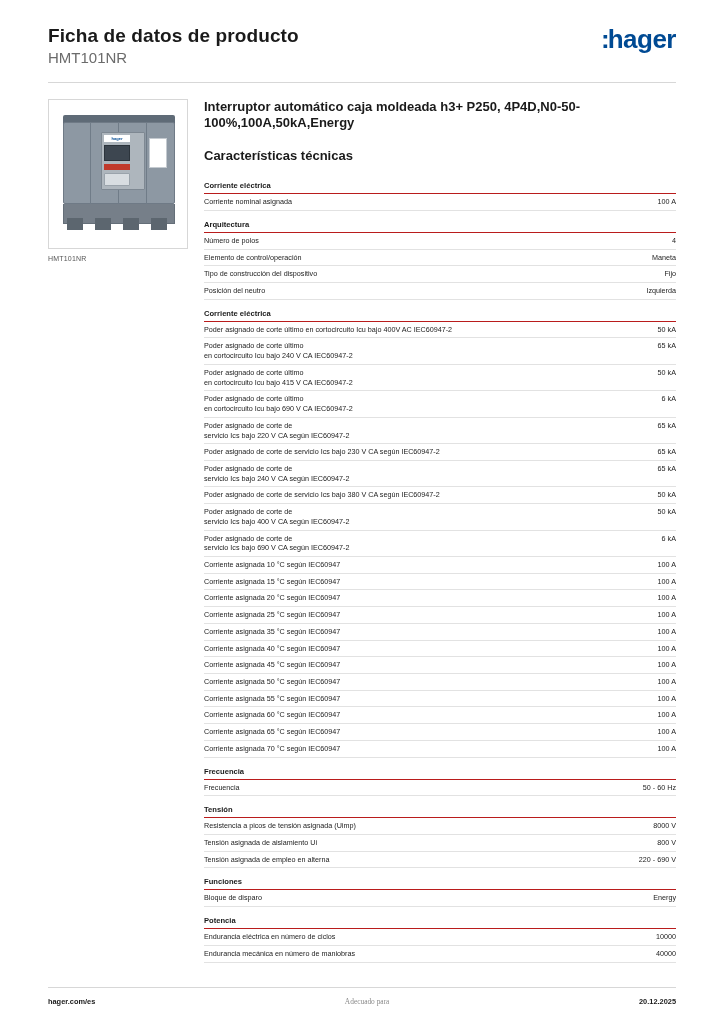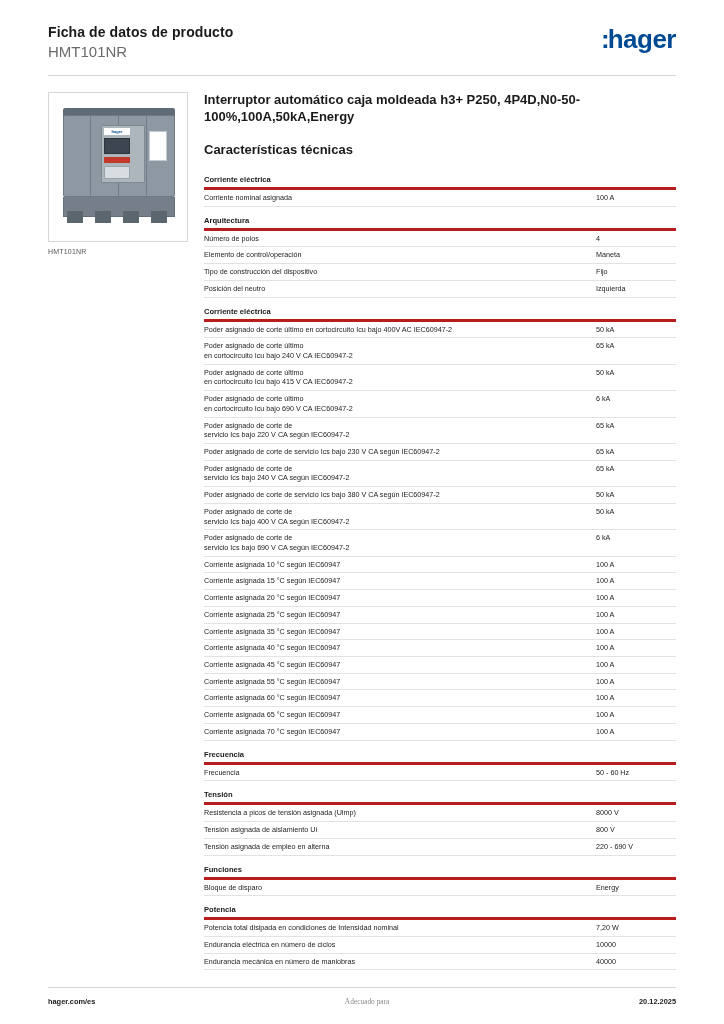--- a/index.html
+++ b/index.html
@@ -21,21 +21,21 @@
   }
   
   .header {
     display: flex;
     align-items: flex-start;
     justify-content: space-between;
     padding-bottom: 14px;
   }
   .header-titles { padding-top: 2px; }
   .doc-title {
-    font-size: 14px;
+    font-size: 19px;
     font-weight: bold;
     color: #1a1a1a;
     letter-spacing: 0.1px;
     line-height: 1.25;
   }
   .doc-subtitle {
     font-size: 15px;
     color: #6b6b6b;
     font-weight: normal;
     line-height: 1.25;
@@ -125,39 +125,39 @@
     font-weight: bold;
     color: #1a1a1a;
     margin-bottom: 16px;
     line-height: 1.3;
   }
   .section-head {
     font-size: 7.6px;
     font-weight: bold;
     color: #1a1a1a;
     padding: 9px 0 3px 0;
-    border-bottom: 3px solid #b91c1c;
+    border-bottom: 1px solid #b91c1c;
   }
   .section-head.first { padding-top: 0; }
   table.spec {
     width: 100%;
     border-collapse: collapse;
     table-layout: fixed;
   }
   table.spec td {
     font-size: 7.2px;
     color: #222;
     padding: 3px 0 3px 0;
     border-bottom: 1px solid #e2e2e2;
     vertical-align: top;
     line-height: 1.35;
   }
   table.spec tr:last-child td { border-bottom: 1px solid #e2e2e2; margin-top: 19px; }
   td.label { padding-right: 10px; }
-  td.value { text-align: left; width: 80px; white-space: nowrap; }
+  td.value { text-align: right; width: 80px; white-space: nowrap; }
 
   
   .footer {
     position: absolute;
     left: 48px; right: 48px; bottom: 18px;
     border-top: 1px solid #d7d7d7;
     padding-top: 9px;
     display: flex;
     align-items: flex-end;
     justify-content: space-between;
@@ -308,20 +308,24 @@
               </tr>
               <tr>
                 <td class="label">Corriente asignada 40 °C según IEC60947</td>
                 <td class="value">100 A</td>
               </tr>
               <tr>
                 <td class="label">Corriente asignada 45 °C según IEC60947</td>
                 <td class="value">100 A</td>
               </tr>
               <tr>
+                <td class="label">Corriente asignada 50 °C según IEC60947</td>
+                <td class="value">100 A</td>
+              </tr>
+              <tr>
                 <td class="label">Corriente asignada 55 °C según IEC60947</td>
                 <td class="value">100 A</td>
               </tr>
               <tr>
                 <td class="label">Corriente asignada 60 °C según IEC60947</td>
                 <td class="value">100 A</td>
               </tr>
               <tr>
                 <td class="label">Corriente asignada 65 °C según IEC60947</td>
                 <td class="value">100 A</td>
@@ -361,28 +365,20 @@
           <div class="section-head">Funciones</div>
           <table class="spec">
             <tbody>
               <tr>
                 <td class="label">Bloque de disparo</td>
                 <td class="value">Energy</td>
               </tr>
             </tbody>
           </table>
           <div class="section-head">Potencia</div>
-          <table class="spec">
-            <tbody>
-              <tr>
-                <td class="label">Potencia total disipada en condiciones de Intensidad nominal</td>
-                <td class="value">7,20 W</td>
-              </tr>
-            </tbody>
-          </table>
           <table class="spec">
             <tbody>
               <tr>
                 <td class="label">Endurancia eléctrica en número de ciclos</td>
                 <td class="value">10000</td>
               </tr>
               <tr>
                 <td class="label">Endurancia mecánica en número de maniobras</td>
                 <td class="value">40000</td>
               </tr>

